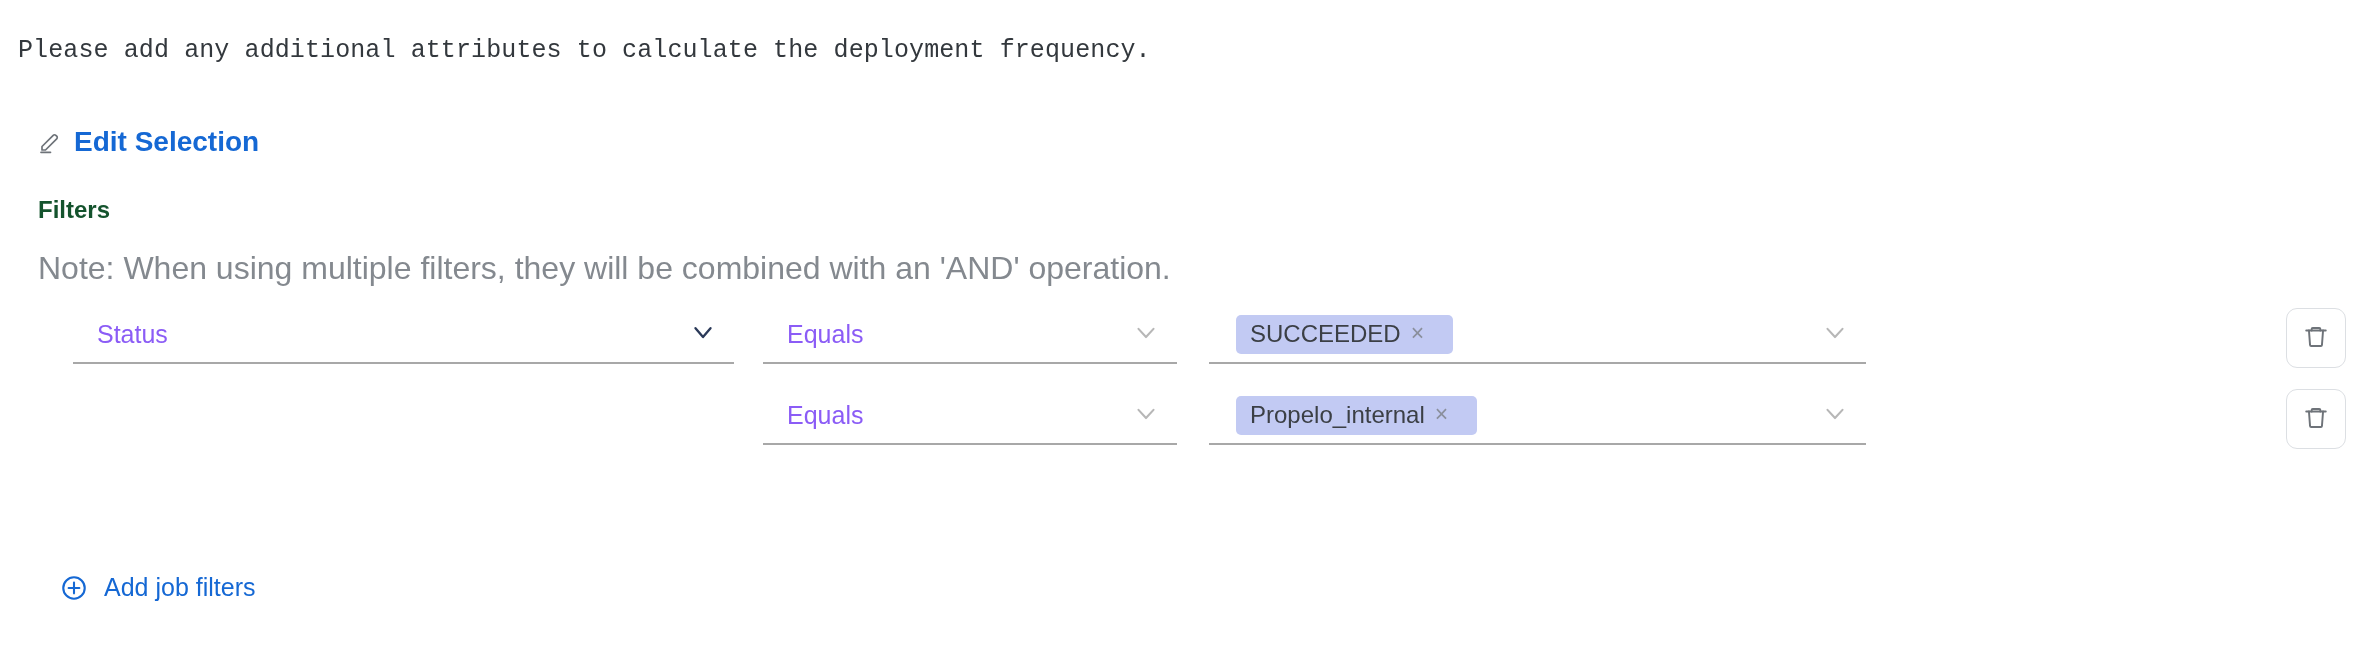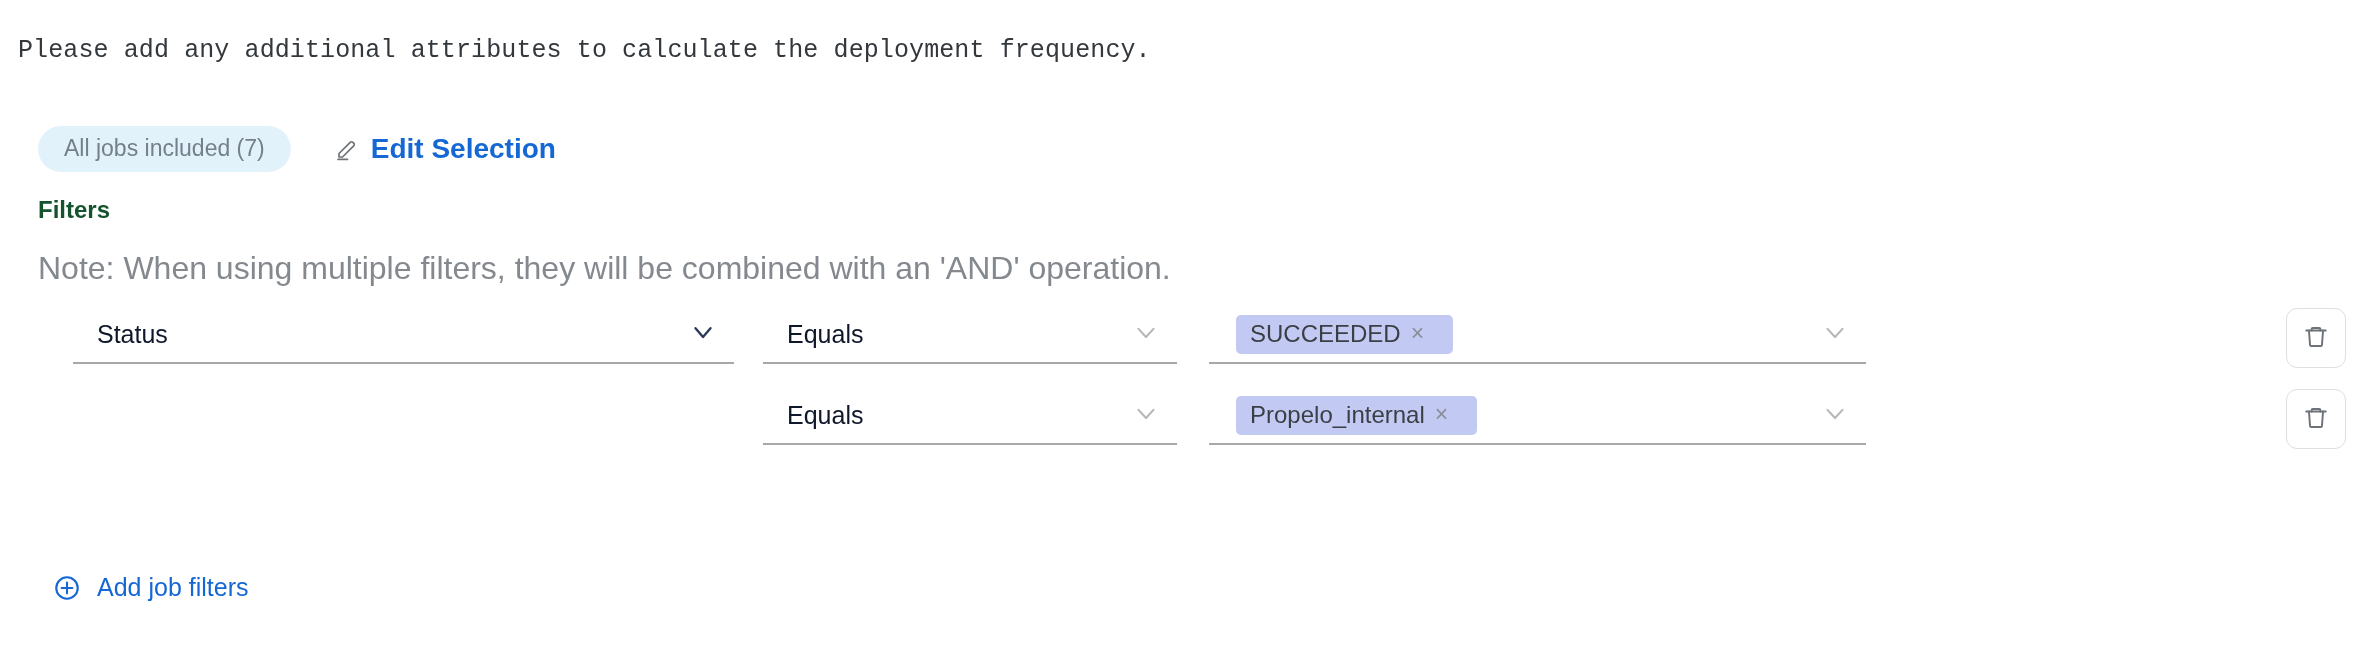--- a/index.html
+++ b/index.html
@@ -99,21 +99,21 @@
     align-items: center;
     cursor: pointer;
     box-sizing: border-box;
   }
   .field.attr  { left: 73px;   width: 661px; }
   .field.op    { left: 763px;  width: 414px; }
   .field.value { left: 1209px; width: 657px; }
 
   .field-text {
     font-size: 25px;
-    color: #0f172a;
+    color: #8b5cf6;
     padding-left: 24px;
     flex: 1;
     white-space: nowrap;
     overflow: hidden;
   }
 
   .chev {
     width: 30px;
     height: 30px;
     margin-right: 16px;
@@ -165,39 +165,38 @@
     box-sizing: border-box;
     padding: 0;
   }
   .filter-row.row-0 .trash-btn { top: 2px; }
   .filter-row.row-1 .trash-btn { top: 2px; }
   .trash-icon { width: 26px; height: 26px; color: #6e7379; }
 
   
   .add-filters {
     position: absolute;
-    left: 53px;
+    left: 60px;
     top: 573px;
     display: flex;
     align-items: center;
     gap: 16px;
     color: #1568d4;
     font-size: 25px;
     cursor: pointer;
     white-space: nowrap;
   }
   .plus-icon { width: 28px; height: 28px; display: block; }
 </style>
 </head>
 <body>
 
 <div class="prompt">Please add any additional attributes to calculate the deployment frequency.</div>
 
 <div class="selection-row">
-  <div class="jobs-pill">All jobs included (7)</div>
   <div class="edit-selection">
     <span>
       <svg class="pencil-icon" viewBox="0 0 24 24" fill="none" stroke="#6e7379" stroke-width="1.7" stroke-linecap="round" stroke-linejoin="round">
         <path d="M4 16.5 15.2 5.3a1.8 1.8 0 0 1 2.6 0l.9.9a1.8 1.8 0 0 1 0 2.6L7.5 20H4z"></path>
         <line x1="3" y1="22.3" x2="12.5" y2="22.3"></line>
       </svg>
     </span>
     <span>Edit Selection</span>
   </div>
 </div>

